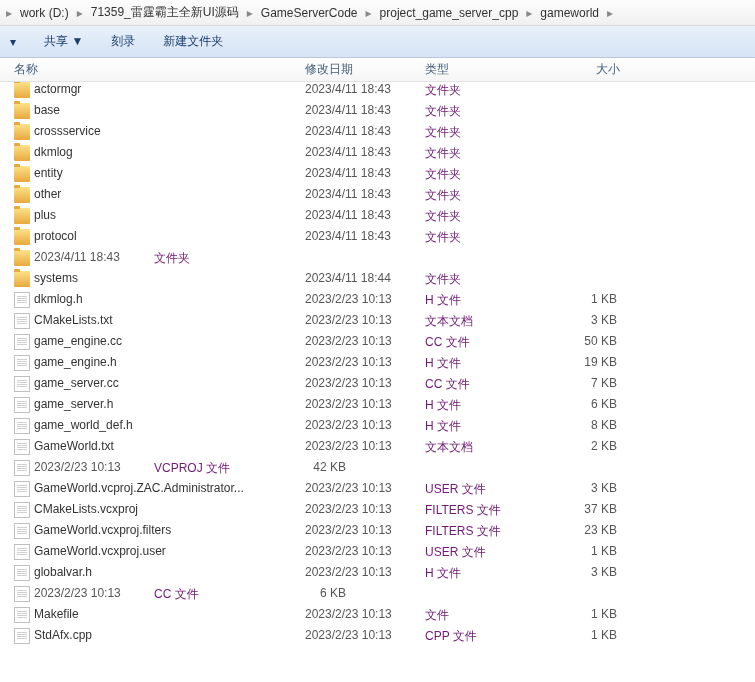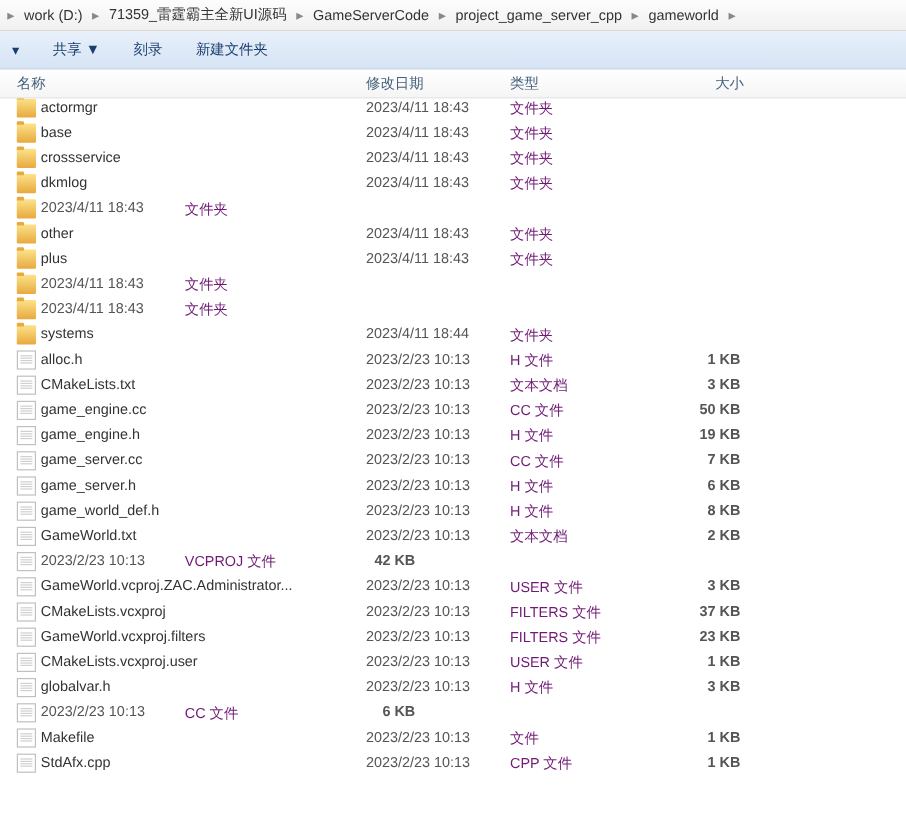--- a/index.html
+++ b/index.html
@@ -18,21 +18,21 @@
 .col-date { width: 120px; }
 .col-type { width: 120px; }
 .col-size { width: 90px; text-align: center; margin-left: 18px; }
 
 .files { overflow: auto; }
 .row { height: 21px; display: flex; align-items: flex-start; cursor: pointer; }
 .icon { width: 16px; height: 16px; margin: 0 4px 0 14px; flex-shrink: 0; }
 .cell-name { width: 271px; color: #333; white-space: nowrap; overflow: hidden; text-overflow: ellipsis; }
 .cell-date { width: 120px; color: #555; }
 .cell-type { width: 120px; color: #701a75; }
-.cell-size { width: 90px; color: #555; text-align: right; padding-right: 18px; font-weight: bold; }
+.cell-size { width: 90px; color: #555; text-align: right; padding-right: 18px; }
 
 .folder-icon { background: linear-gradient(#fce28a, #e8a93e); border-radius: 1px; position: relative; }
 .folder-icon::before { content: ""; position: absolute; top: -2px; left: 0; width: 6px; height: 3px; background: #e8a93e; border-radius: 1px 1px 0 0; }
 .file-icon { background: #fff; border: 1px solid #c0c0c0; position: relative; }
 .file-icon::before { content: ""; position: absolute; top: 3px; left: 2px; right: 2px; height: 1px; background: #d0d0d0; box-shadow: 0 2px 0 #d0d0d0, 0 4px 0 #d0d0d0, 0 6px 0 #d0d0d0; }
 </style>
 </head>
 <body>
 
 <div class="breadcrumb">
@@ -87,60 +87,62 @@
     </div>
     <div class="row">
       <div class="icon folder-icon"></div>
       <div class="cell-name">dkmlog</div>
       <div class="cell-date">2023/4/11 18:43</div>
       <div class="cell-type">文件夹</div>
       <div class="cell-size"></div>
     </div>
     <div class="row">
       <div class="icon folder-icon"></div>
+      <div class="cell-name">entity</div>
       <div class="cell-date">2023/4/11 18:43</div>
       <div class="cell-type">文件夹</div>
       <div class="cell-size"></div>
     </div>
     <div class="row">
       <div class="icon folder-icon"></div>
       <div class="cell-name">other</div>
       <div class="cell-date">2023/4/11 18:43</div>
       <div class="cell-type">文件夹</div>
       <div class="cell-size"></div>
     </div>
     <div class="row">
       <div class="icon folder-icon"></div>
       <div class="cell-name">plus</div>
       <div class="cell-date">2023/4/11 18:43</div>
       <div class="cell-type">文件夹</div>
       <div class="cell-size"></div>
     </div>
     <div class="row">
       <div class="icon folder-icon"></div>
+      <div class="cell-name">protocol</div>
       <div class="cell-date">2023/4/11 18:43</div>
       <div class="cell-type">文件夹</div>
       <div class="cell-size"></div>
     </div>
     <div class="row">
       <div class="icon folder-icon"></div>
       <div class="cell-date">2023/4/11 18:43</div>
       <div class="cell-type">文件夹</div>
       <div class="cell-size"></div>
     </div>
     <div class="row">
       <div class="icon folder-icon"></div>
       <div class="cell-name">systems</div>
       <div class="cell-date">2023/4/11 18:44</div>
       <div class="cell-type">文件夹</div>
       <div class="cell-size"></div>
     </div>
     <div class="row">
       <div class="icon file-icon"></div>
-      <div class="cell-name">alloc.h</div>
+      <div class="cell-name">dkmlog.h</div>
       <div class="cell-date">2023/2/23 10:13</div>
       <div class="cell-type">H 文件</div>
       <div class="cell-size">1 KB</div>
     </div>
     <div class="row">
       <div class="icon file-icon"></div>
       <div class="cell-name">CMakeLists.txt</div>
       <div class="cell-date">2023/2/23 10:13</div>
       <div class="cell-type">文本文档</div>
       <div class="cell-size">3 KB</div>
@@ -209,21 +211,21 @@
     </div>
     <div class="row">
       <div class="icon file-icon"></div>
       <div class="cell-name">GameWorld.vcxproj.filters</div>
       <div class="cell-date">2023/2/23 10:13</div>
       <div class="cell-type">FILTERS 文件</div>
       <div class="cell-size">23 KB</div>
     </div>
     <div class="row">
       <div class="icon file-icon"></div>
-      <div class="cell-name">CMakeLists.vcxproj.user</div>
+      <div class="cell-name">GameWorld.vcxproj.user</div>
       <div class="cell-date">2023/2/23 10:13</div>
       <div class="cell-type">USER 文件</div>
       <div class="cell-size">1 KB</div>
     </div>
     <div class="row">
       <div class="icon file-icon"></div>
       <div class="cell-name">globalvar.h</div>
       <div class="cell-date">2023/2/23 10:13</div>
       <div class="cell-type">H 文件</div>
       <div class="cell-size">3 KB</div>

